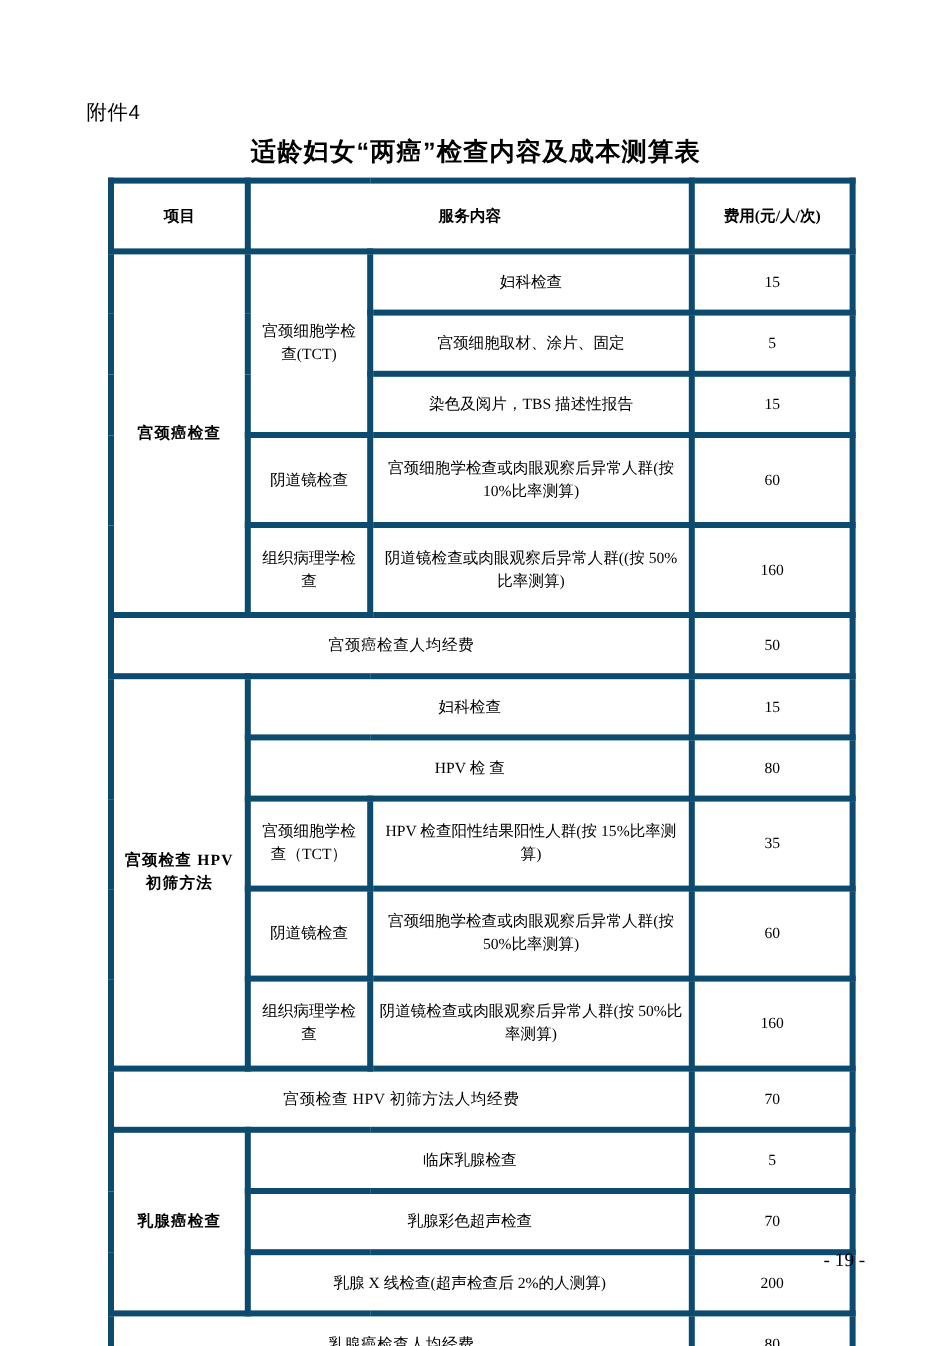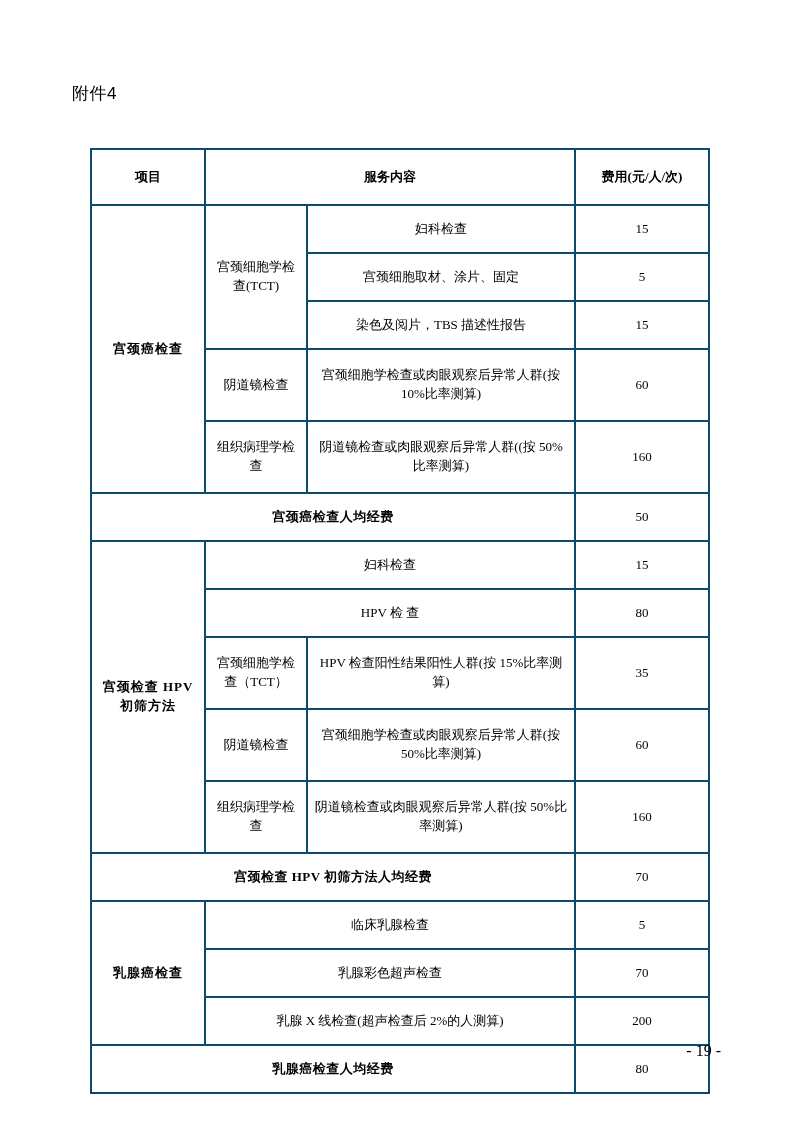--- a/index.html
+++ b/index.html
@@ -42,21 +42,21 @@
   }
   table.cost-table {
     position: absolute;
     left: 90px;
     top: 148px;
     width: 618px;
     border-collapse: collapse;
     table-layout: fixed;
   }
   table.cost-table td {
-    border: 2px solid #0c4a6e;
+    border: 5px solid #0c4a6e;
     text-align: center;
     vertical-align: middle;
     font-size: 13px;
     line-height: 1.45;
     padding: 8px 5px;
   }
   .col-cat  { width: 114px; }
   .col-sub  { width: 102px; }
   .col-desc { width: 268px; }
   .col-fee  { width: 134px; }
@@ -75,21 +75,21 @@
     font-size: 13px;
   }
   .desc {
     font-size: 13px;
     padding: 6px 9px;
   }
   .fee {
     font-size: 13px;
   }
   .subtotal-label {
-    font-weight: bold;
+    font-weight: normal;
     font-size: 14px;
     letter-spacing: 0.5px;
   }
   .subtotal-fee {
     font-weight: normal;
     font-size: 14px;
   }
   .row-h1 td { height: 30px; }
   .row-h3 td { height: 54px; }
   .page-number {
@@ -100,20 +100,21 @@
     font-family: "Liberation Serif", "DejaVu Serif", serif;
   }
 </style>
 </head>
 <body>
 
 <div class="page">
 
   <div class="attachment-label">附件4</div>
 
+  <div class="doc-title">适龄妇女“两癌”检查内容及成本测算表</div>
 
   <table class="cost-table">
     <colgroup>
       <col class="col-cat">
       <col class="col-sub">
       <col class="col-desc">
       <col class="col-fee">
     </colgroup>
     <tbody>
 

